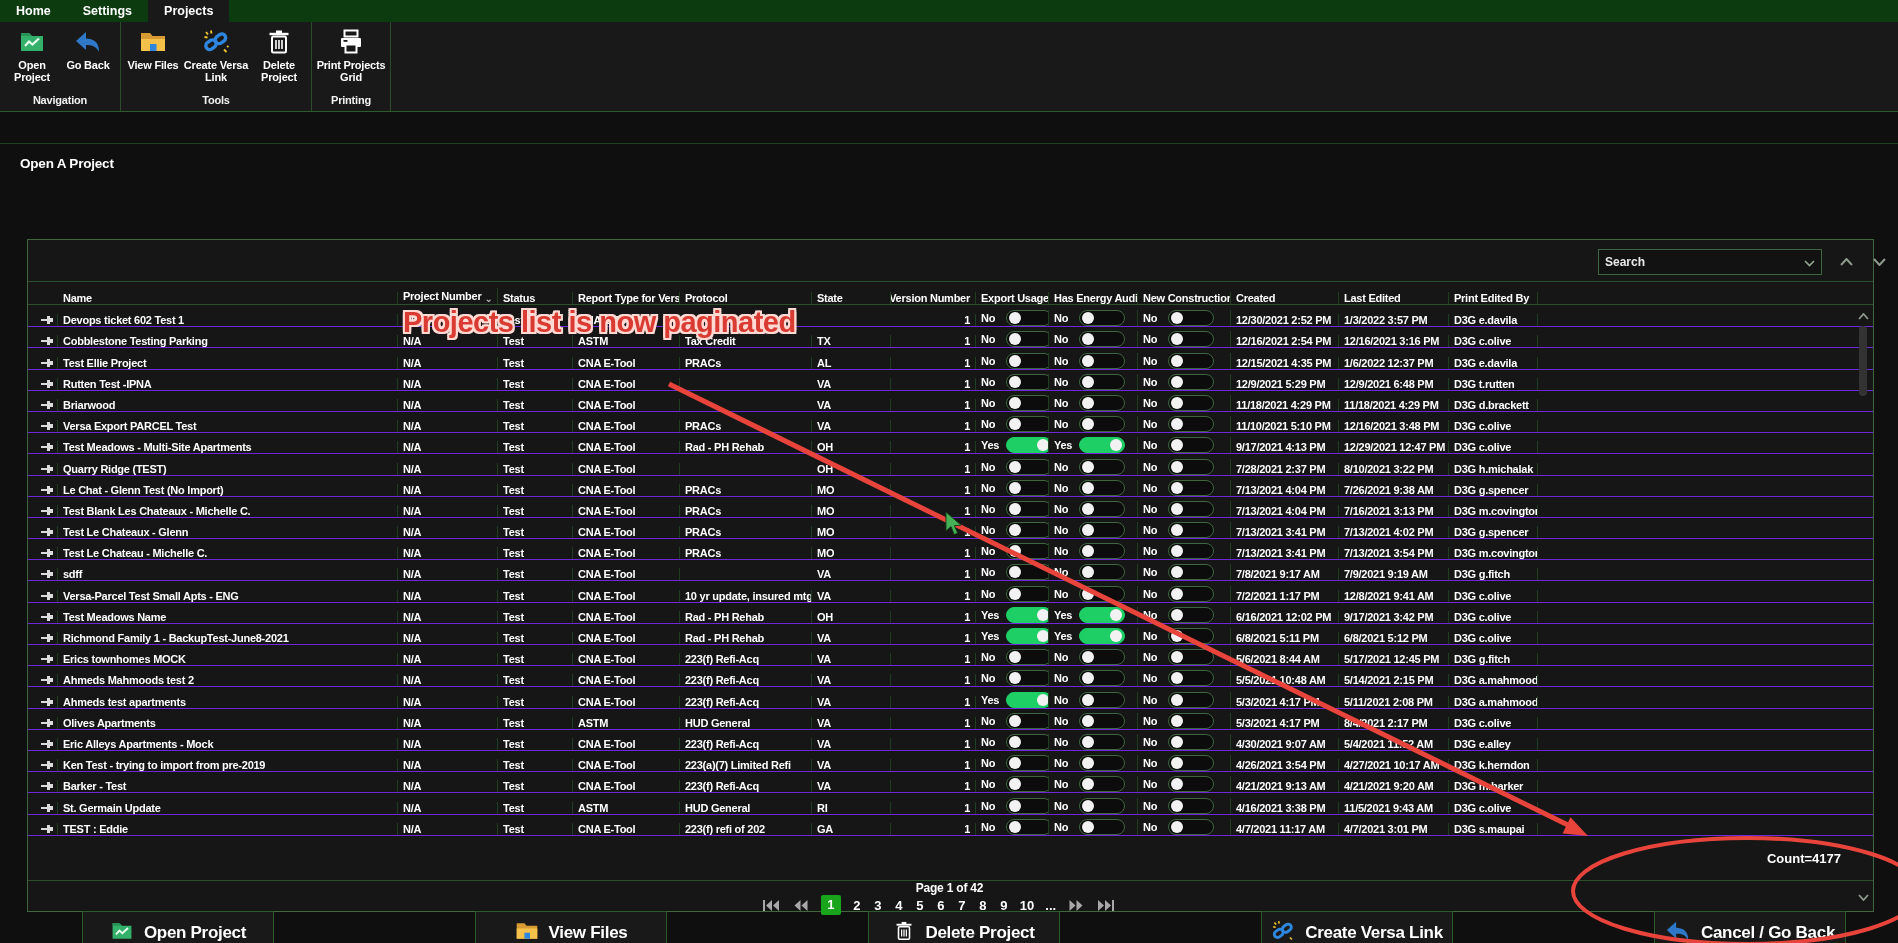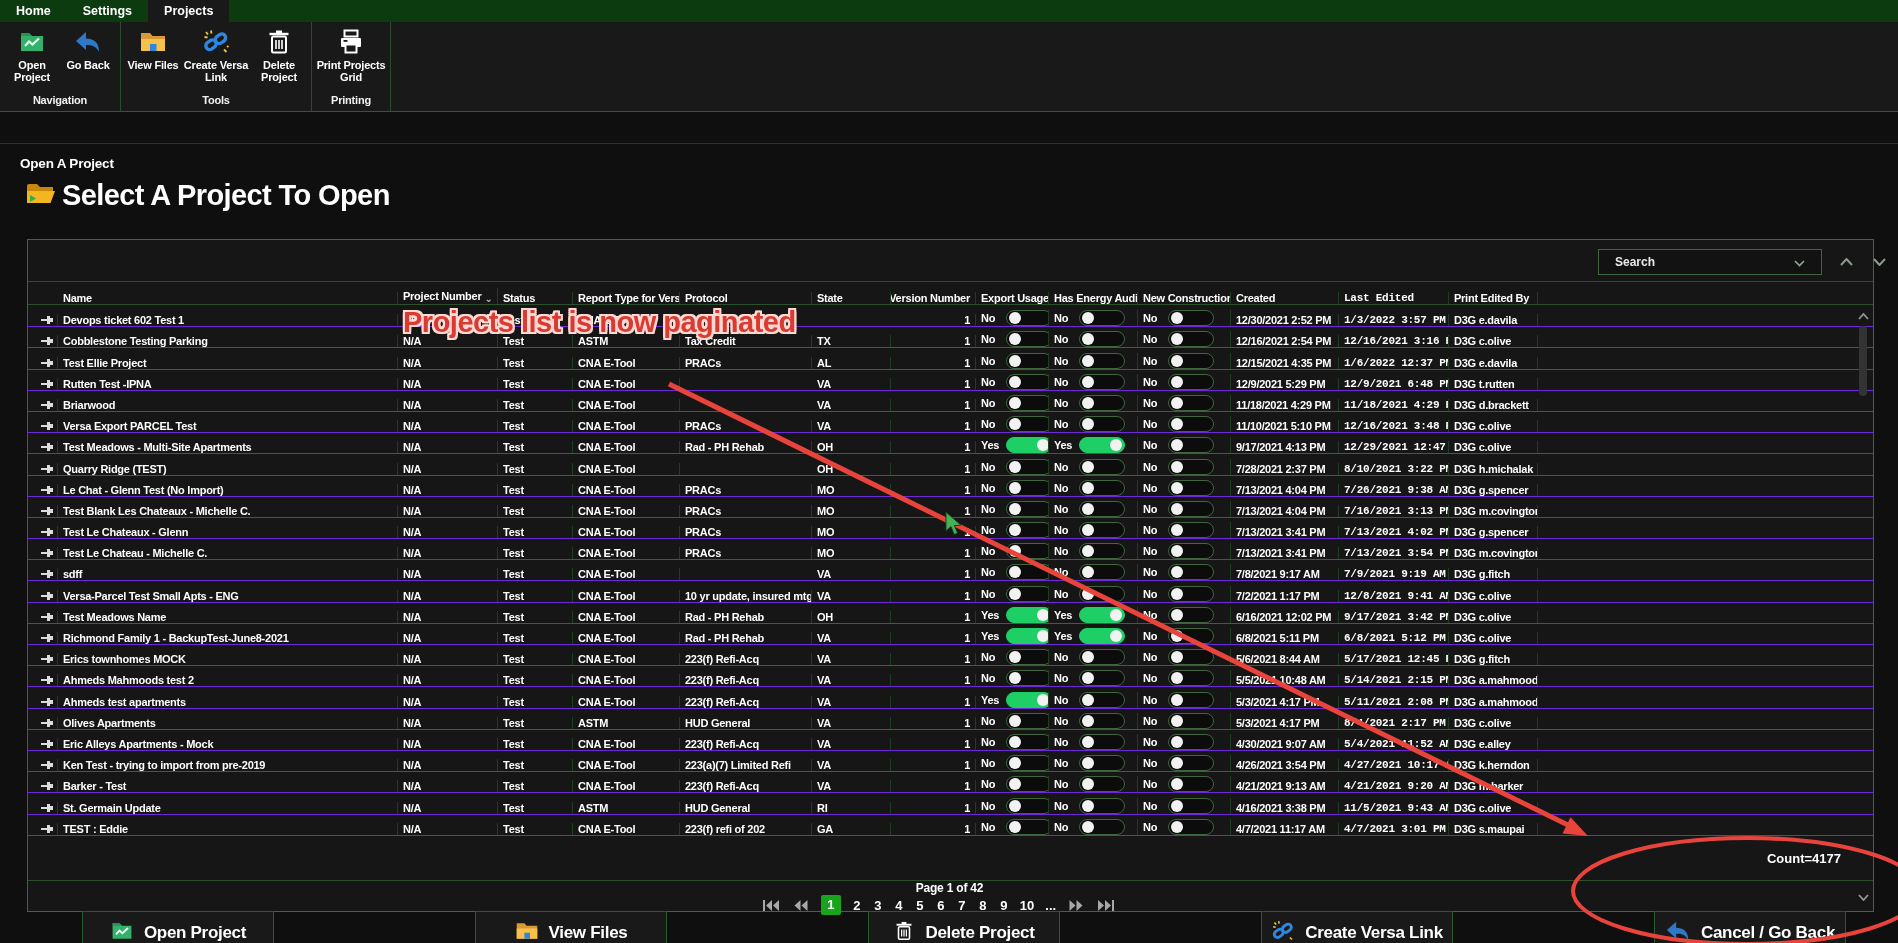--- a/index.html
+++ b/index.html
@@ -25,38 +25,38 @@
   .subline { position:absolute; top:143px; left:0; width:100%; border-top:1px solid #1e3c1e; }
   
   .breadcrumb { position:absolute; left:20px; top:156px; font-size:13.5px; letter-spacing:-0.2px; }
   .pagetitle { position:absolute; left:25px; top:178px; display:flex; align-items:center; gap:5px; }
   .pagetitle .ttl { font-size:29px; letter-spacing:-0.6px; }
   
   .panel { position:absolute; left:27px; top:239px; width:1847px; height:673px;
            background:#161616; border:1px solid #3f663f; }
   .searchrow { position:absolute; top:9px; left:1570px; display:flex; align-items:center; gap:15px; }
   .searchbox { width:224px; height:26px; background:#121212; border:1px solid #3f663f;
-               display:flex; align-items:center; justify-content:space-between; padding:0 16px; cursor:pointer; }
+               display:flex; align-items:center; justify-content:space-between; padding:0 6px; cursor:pointer; }
   .searchbox .sv { font-size:12px; color:#e8e8e8; }
   .updn { width:18px; height:18px; display:flex; align-items:center; justify-content:center; cursor:pointer; }
   
   .thead,.tr { display:flex; align-items:flex-end; }
   .thead { position:absolute; top:41px; left:0; right:0; height:24px;
            border-top:1px solid #2c4f2c; border-bottom:1px solid #2c4f2c; }
   .tbody { position:absolute; top:66px; left:0; right:0; }
   .tr { height:21.2px; border-bottom:1px solid #6d28d9; cursor:pointer; }
   .td,.th { display:flex; align-items:center; border-right:1px solid #213d21;
             padding:0 5px; overflow:hidden; white-space:nowrap;
             font-size:11px; letter-spacing:-0.25px; }
   .th { font-size:11px; }
   .c-a{width:9px;padding:0;} .c-b{width:21px;padding:0;justify-content:center;}
   .c-name{width:340px;} .c-pn{width:100px;} .c-status{width:75px;} .c-report{width:107px;}
   .c-protocol{width:132px;} .c-state{width:79px;} .c-version{width:85px;justify-content:flex-end;}
   .c-export{width:73px;} .c-energy{width:89px;} .c-newcon{width:93px;}
-  .c-created{width:108px;} .c-edited{width:110px;font-family:Liberation Mono, monospace;} .c-editedby{width:89px;}
+  .c-created{width:108px;} .c-edited{width:110px;} .c-editedby{width:89px;}
   .c-fill{flex:1;border-right:none;}
   .sortglyph{color:#b7c4b7;font-size:10px;margin-left:3px;margin-top:5px;}
   .tlabel{font-style:normal;min-width:21px;}
   .toggle{position:relative;width:46px;height:16px;border-radius:8px;flex:0 0 auto;}
   .toggle.off{background:#0c0c0c;border:1px solid #3f663f;}
   .toggle.on{background:#1ecf66;border:1px solid #1ecf66;}
   .knob{position:absolute;top:1px;width:12px;height:12px;border-radius:50%;background:#f2f2f2;}
   .toggle.off .knob{left:2px;} .toggle.on .knob{right:2px;}
   
   .countlbl{position:absolute;top:611px;right:32px;font-size:13px;}
@@ -179,30 +179,20 @@
             <span class="rlabel">Print Projects Grid</span>
           </div>
         </div>
         <div class="rgrouplabel">Printing</div>
       </div>
     </div>
   </div>
   <div class="subline"></div>
 
   <div class="breadcrumb">Open A Project</div>
-  <div class="pagetitle">
-    <span>
-      <svg width="32" height="30" viewBox="0 0 32 30">
-          <path d="M2 8c0-1.2.9-2 2-2h8l3 3h13v4H2z" fill="#c8860a"></path>
-          <path d="M2 13h28l-4.5 12H2z" fill="#f3b61f"></path>
-          <path d="M5 17l6 3.5L5 24z" fill="#2fae4f"></path>
-        </svg>
-    </span>
-    <span class="ttl">Select A Project To Open</span>
-  </div>
 
   <div class="panel">
 
     <div class="searchrow">
       <div class="searchbox">
         <span class="sv">Search</span>
         <span><svg width="11" height="7" viewBox="0 0 11 7">
               <polyline points="1,1 5.5,5.5 10,1" fill="none" stroke="#93a793" stroke-width="1.6"></polyline>
             </svg></span>
       </div>

